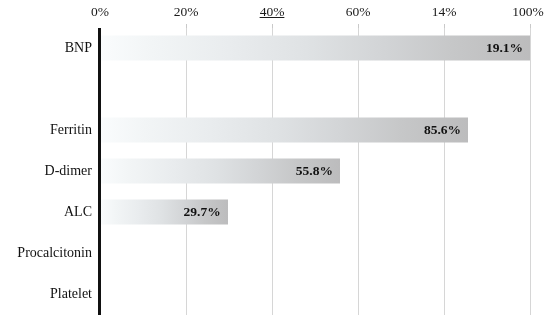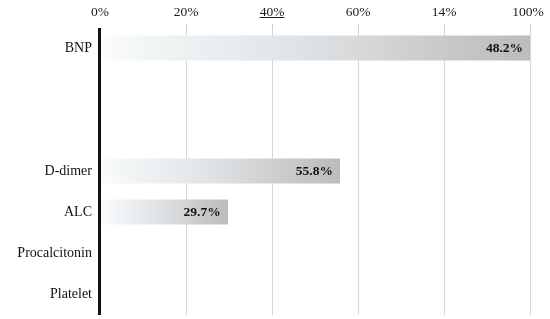--- a/index.html
+++ b/index.html
@@ -151,25 +151,32 @@
     <div class="gridline" style="left:86px;"></div>
     <div class="gridline" style="left:172px;"></div>
     <div class="gridline" style="left:258px;"></div>
     <div class="gridline" style="left:344px;"></div>
     <div class="gridline" style="left:430px;"></div>
 
     <div class="row" style="top:0px;">
       <div class="row-label" style="right:438px;">BNP</div>
       <div class="bar-wrap" style="width:430px;">
         <div class="bar" style="width:430px;"></div>
-        <div class="value-label value-inside" style="right:7px;">48.2%</div>
-      </div>
-    </div>
-
-
+        <div class="value-label value-inside" style="right:7px;">19.1%</div>
+      </div>
+    </div>
+
+
+    <div class="row" style="top:82px;">
+      <div class="row-label" style="right:438px;">Ferritin</div>
+      <div class="bar-wrap" style="width:368.1px;">
+        <div class="bar" style="width:368.1px;"></div>
+        <div class="value-label value-inside" style="right:7px;">85.6%</div>
+      </div>
+    </div>
 
     <div class="row" style="top:123px;">
       <div class="row-label" style="right:438px;">D-dimer</div>
       <div class="bar-wrap" style="width:239.9px;">
         <div class="bar" style="width:239.9px;"></div>
         <div class="value-label value-inside" style="right:7px;">55.8%</div>
       </div>
     </div>
 
     <div class="row" style="top:164px;">

